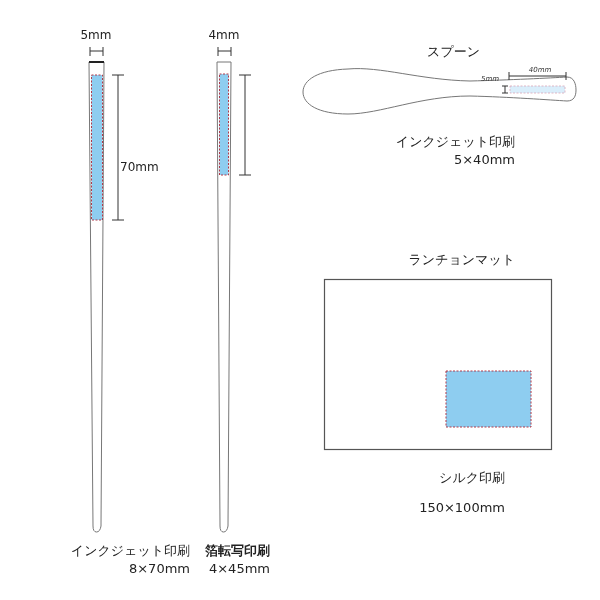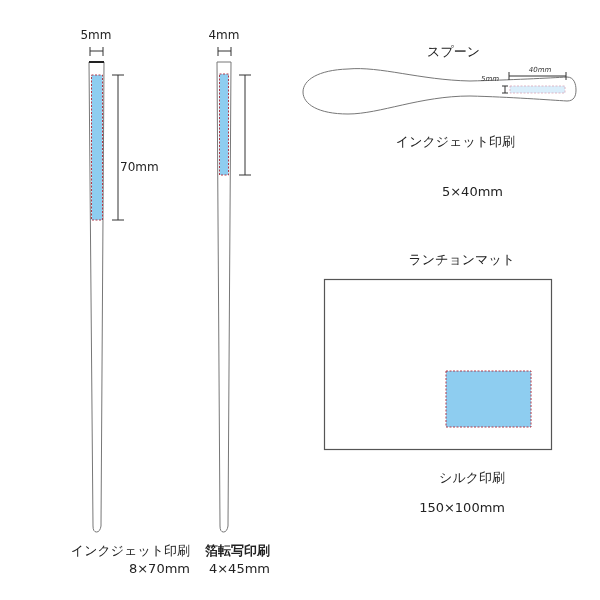--- a/index.html
+++ b/index.html
@@ -76,17 +76,17 @@
 <div class="lbl cap" style="left:5px; top:560px; width:185px;">8×70mm</div>
 
 <div class="lbl dim" style="left:204px; top:28px; width:40px;">4mm</div>
 <div class="lbl cap" style="left:180px; top:542px; width:90px;font-weight:bold;">箔転写印刷</div>
 <div class="lbl cap" style="left:180px; top:560px; width:90px;">4×45mm</div>
 
 <div class="lbl cap" style="left:370px; top:43px; width:110px;">スプーン</div>
 <div class="lbl dim-s" style="left:475px; top:75px; width:30px;">5mm</div>
 <div class="lbl dim-s" style="left:520px; top:66px; width:40px;">40mm</div>
 <div class="lbl cap" style="left:345px; top:133px; width:170px;">インクジェット印刷</div>
-<div class="lbl cap" style="left:333px; top:151px; width:170px;margin-top:32px;">5×40mm</div>
+<div class="lbl cap" style="left:345px; top:151px; width:170px;">5×40mm</div>
 
 <div class="lbl cap" style="left:360px; top:251px; width:155px;">ランチョンマット</div>
 <div class="lbl cap" style="left:370px; top:469px; width:135px;">シルク印刷</div>
 <div class="lbl cap" style="left:370px; top:487px; width:135px;margin-top:12px;">150×100mm</div>
 
 </body></html>

